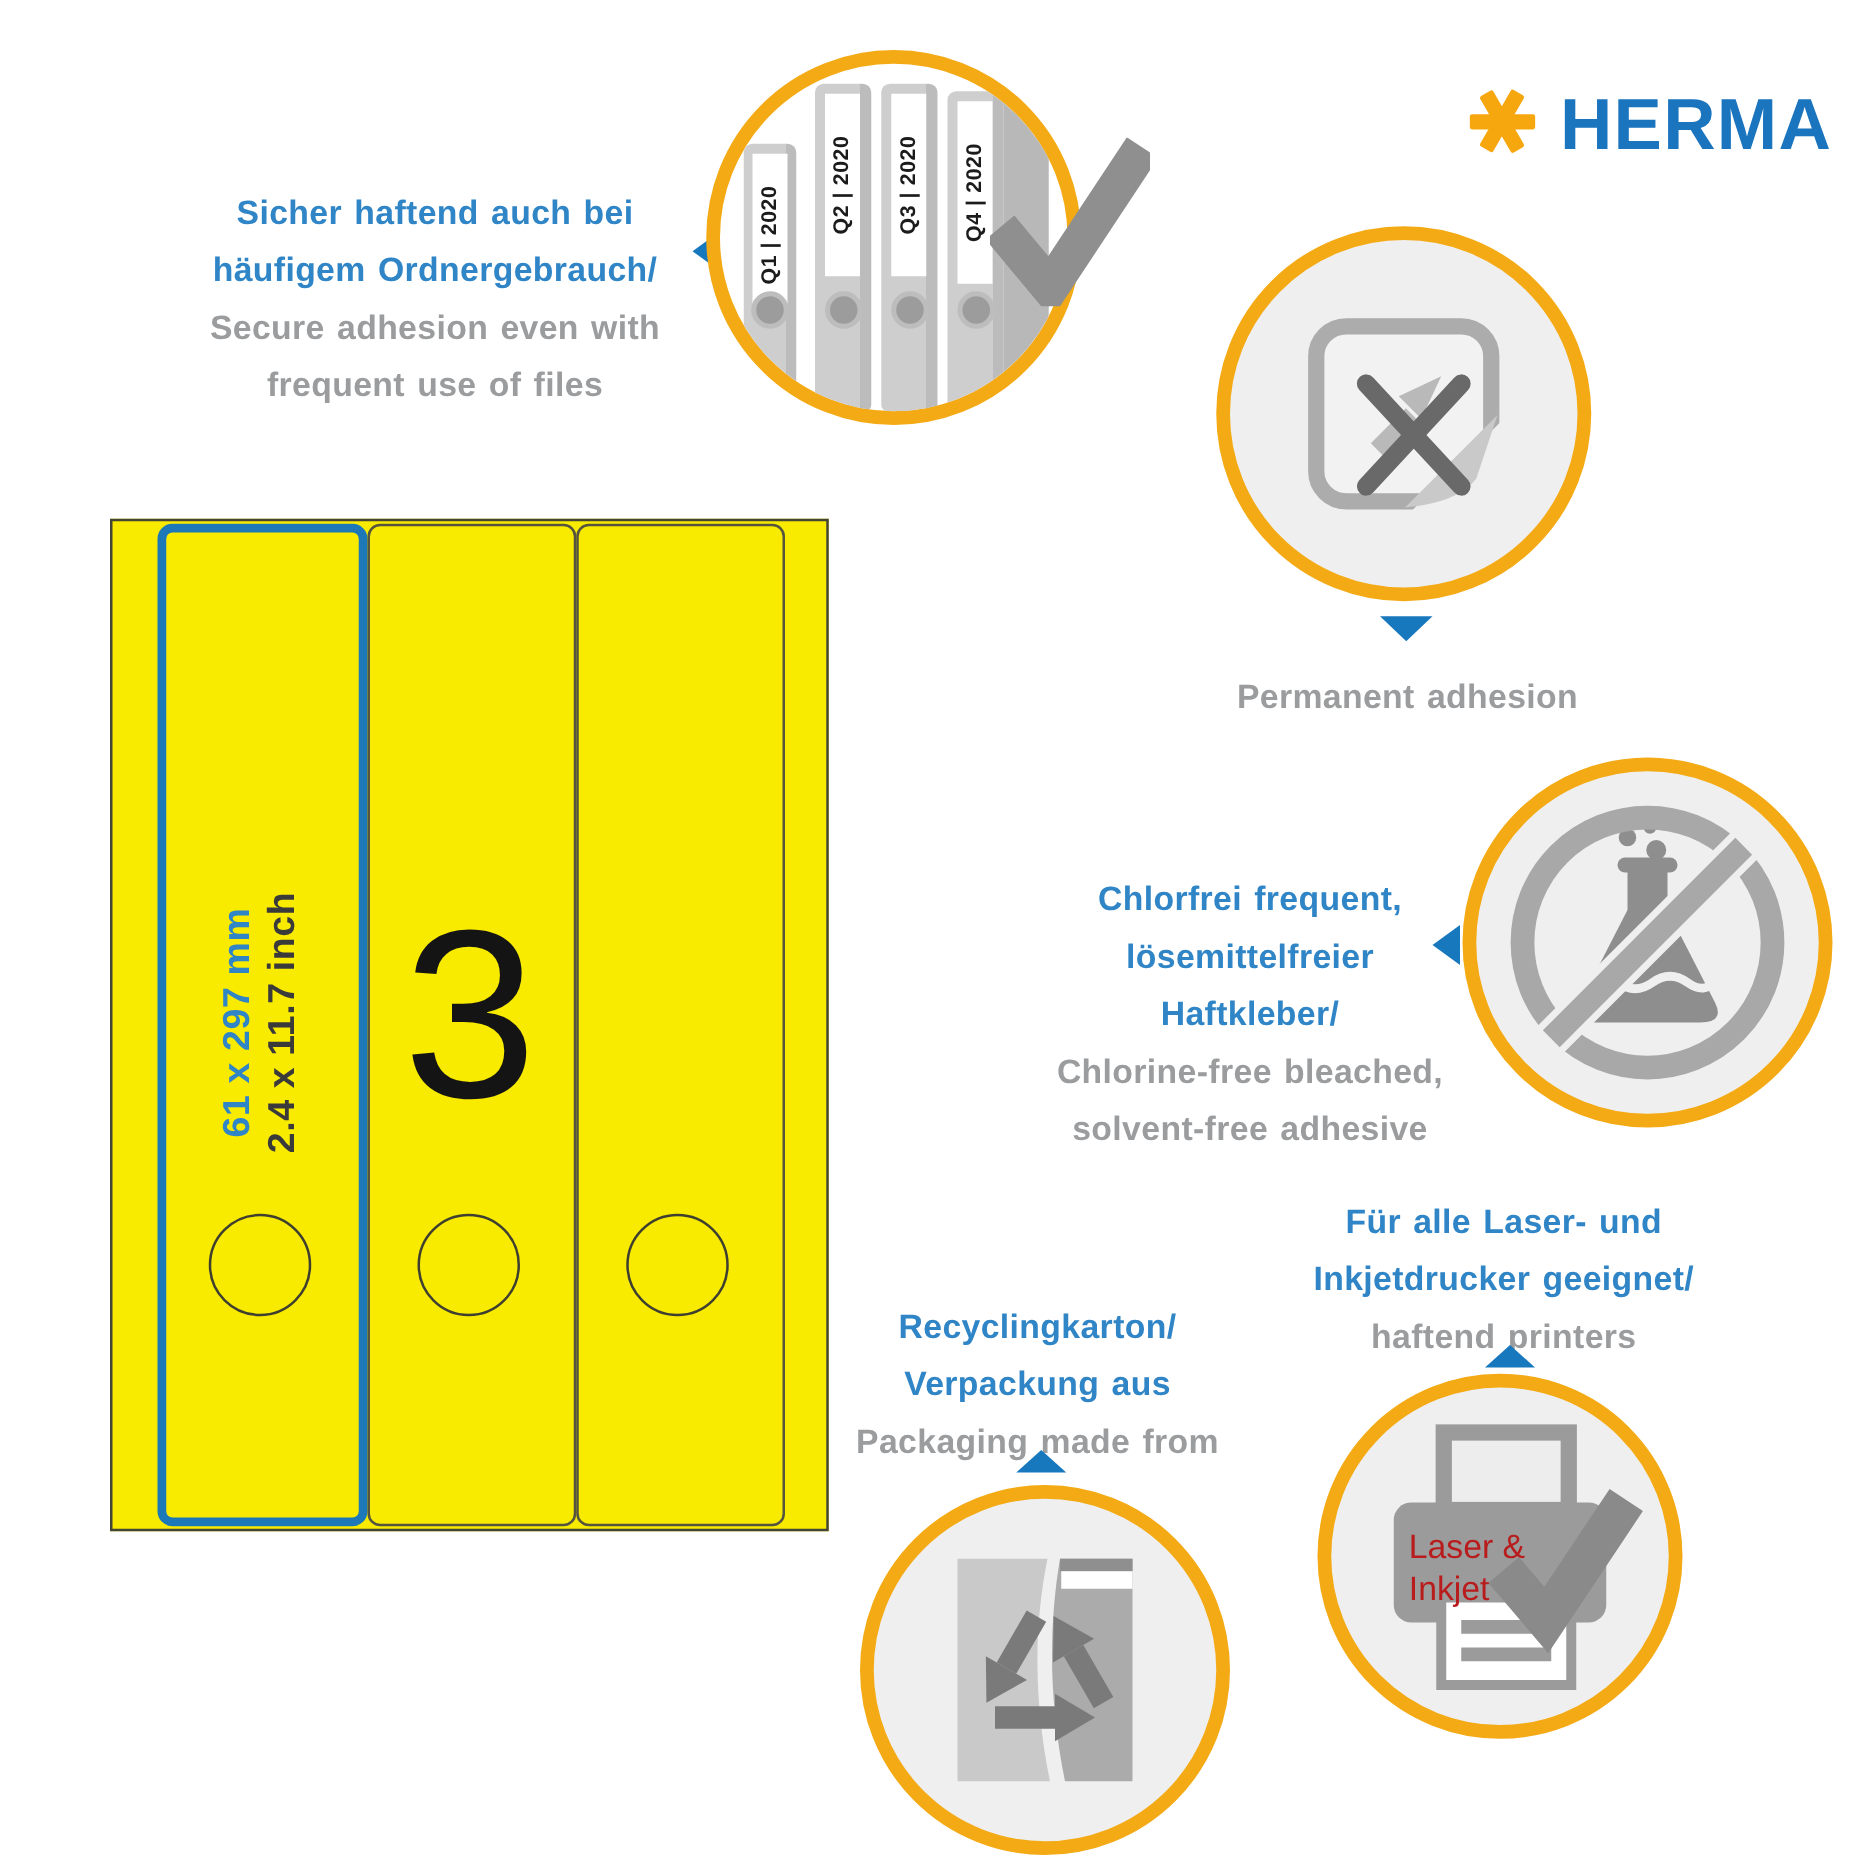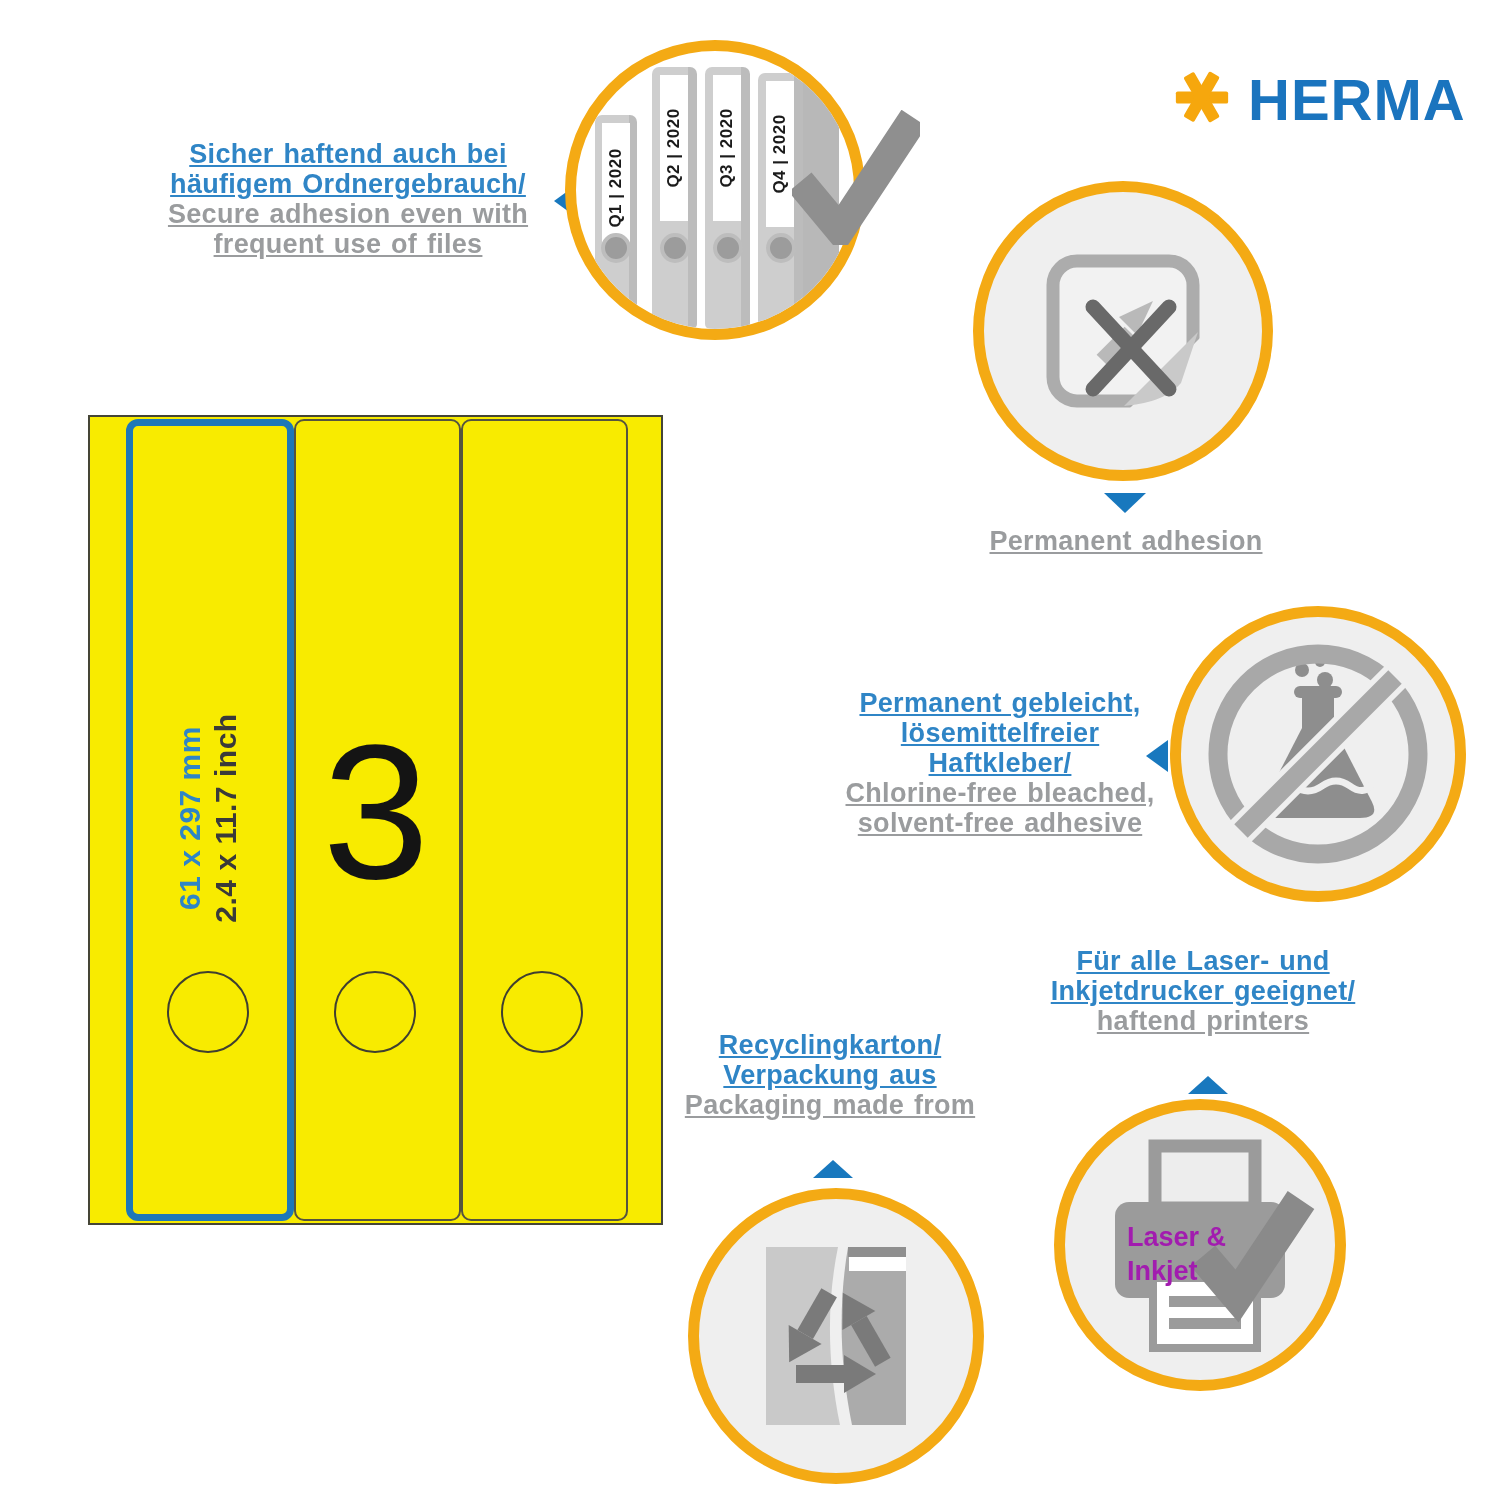--- a/index.html
+++ b/index.html
@@ -1,20 +1,20 @@
 <!DOCTYPE html>
 <html><head>
 <meta charset="utf-8">
 <style>
   html,body{margin:0;padding:0;background:#ffffff;}
   .canvas{position:relative;width:1500px;height:1500px;background:#ffffff;overflow:hidden;
           font-family:"Liberation Sans","DejaVu Sans",sans-serif;padding-left:24px;}
   
   .feature{position:absolute;text-align:center;}
-  .feature p{margin:0;font-weight:700;font-size:27px;line-height:30px;letter-spacing:.3px;word-spacing:2px;text-decoration:underline;}
+  .feature p{margin:16px;font-weight:700;font-size:27px;line-height:30px;letter-spacing:.3px;word-spacing:2px;}
   .t-blue{color:#2F85C6;}
   .t-gray{color:#9A9C9E;}
   
   .ring{position:absolute;box-sizing:border-box;border:11px solid #F4AA14;border-radius:50%;
         background:#EFEFEF;display:flex;align-items:center;justify-content:center;}
   .ring-white{background:#ffffff;overflow:hidden;}
   
   .tri{position:absolute;width:0;height:0;}
   .tri-left{border-top:16px solid transparent;border-bottom:16px solid transparent;border-right:22px solid #1878BE;}
   .tri-down{border-left:21px solid transparent;border-right:21px solid transparent;border-top:20px solid #1878BE;}
@@ -35,21 +35,21 @@
   .big-count{position:absolute;left:286px;top:394px;transform:translate(-50%,-50%);
              font-size:192px;font-weight:400;color:#141414;}
   
   .binder{position:absolute;background:linear-gradient(90deg,#CECECE 0 80%,#BCBCBC 80%);
           border-radius:7px 7px 5px 5px;}
   .binder-label{position:absolute;background:#ffffff;display:flex;align-items:center;justify-content:center;}
   .binder-label span{transform:rotate(-90deg);white-space:nowrap;font-size:17px;font-weight:700;color:#1B1B1B;letter-spacing:.5px;}
   .binder-hole{position:absolute;width:30px;height:30px;border-radius:50%;background:#9C9C9C;border:4px solid #BDBDBD;box-sizing:border-box;}
   .binder-ext{position:absolute;background:#B8B8B8;border-radius:0 7px 5px 0;}
   
-  .printer-badge{position:absolute;left:62px;top:110px;color:#a21caf;font-weight:700;font-size:27px;line-height:34px;}
+  .printer-badge{position:absolute;left:62px;top:110px;color:#b91c1c;font-weight:400;font-size:27px;line-height:34px;}
   .printer-badge p{margin:0;}
   .icon-svg{display:block;}
 </style>
 </head>
 <body>
 
 <div class="canvas">
 
   <svg class="icon-svg" style="position:absolute;left:1174px;top:69px;" width="56" height="56" viewBox="0 0 60 60">
     <g fill="#F6A70D">
@@ -129,21 +129,21 @@
     <div class="hole" style="left:244px;top:554px;"></div>
     <div class="hole" style="left:411px;top:554px;"></div>
     <div class="size-label">
       <div class="size-mm">61 x 297 mm</div>
       <div class="size-inch">2.4 x 11.7 inch</div>
     </div>
     <div class="big-count">3</div>
   </div>
 
   <div class="feature" style="left:820px;top:688px;width:360px;">
-    <p class="t-blue">Permanent gebleicht,</p>
+    <p class="t-blue">Chlorfrei frequent,</p>
     <p class="t-blue">lösemittelfreier</p>
     <p class="t-blue">Haftkleber/</p>
     <p class="t-gray">Chlorine-free bleached,</p>
     <p class="t-gray">solvent-free adhesive</p>
   </div>
   <div class="tri tri-left" style="left:1146px;top:740px;"></div>
   <div class="ring" style="left:1170px;top:606px;width:296px;height:296px;">
     <svg class="icon-svg" width="240" height="240" viewBox="0 0 240 240">
       <g fill="#8E8E8E">
         <circle cx="104" cy="36" r="7"></circle>

